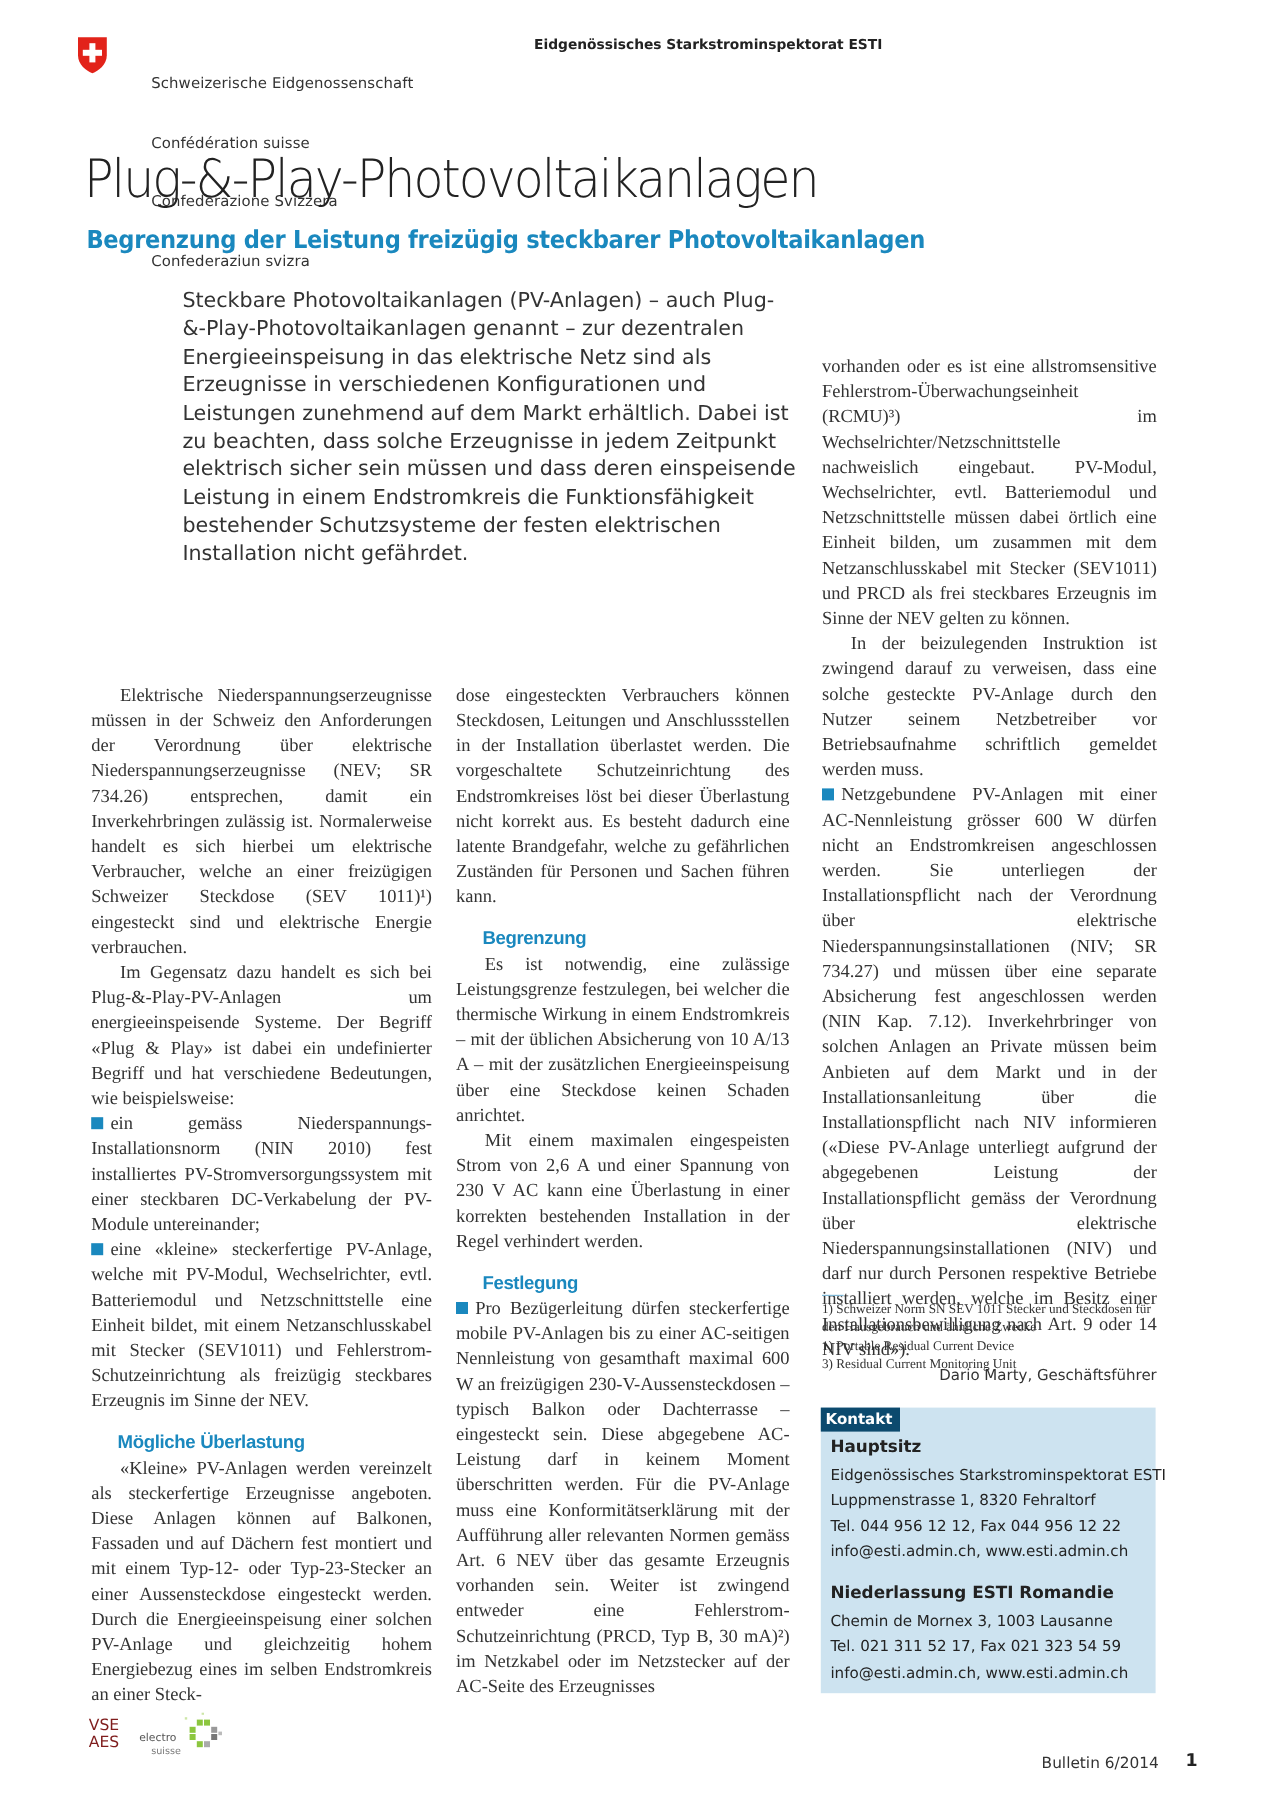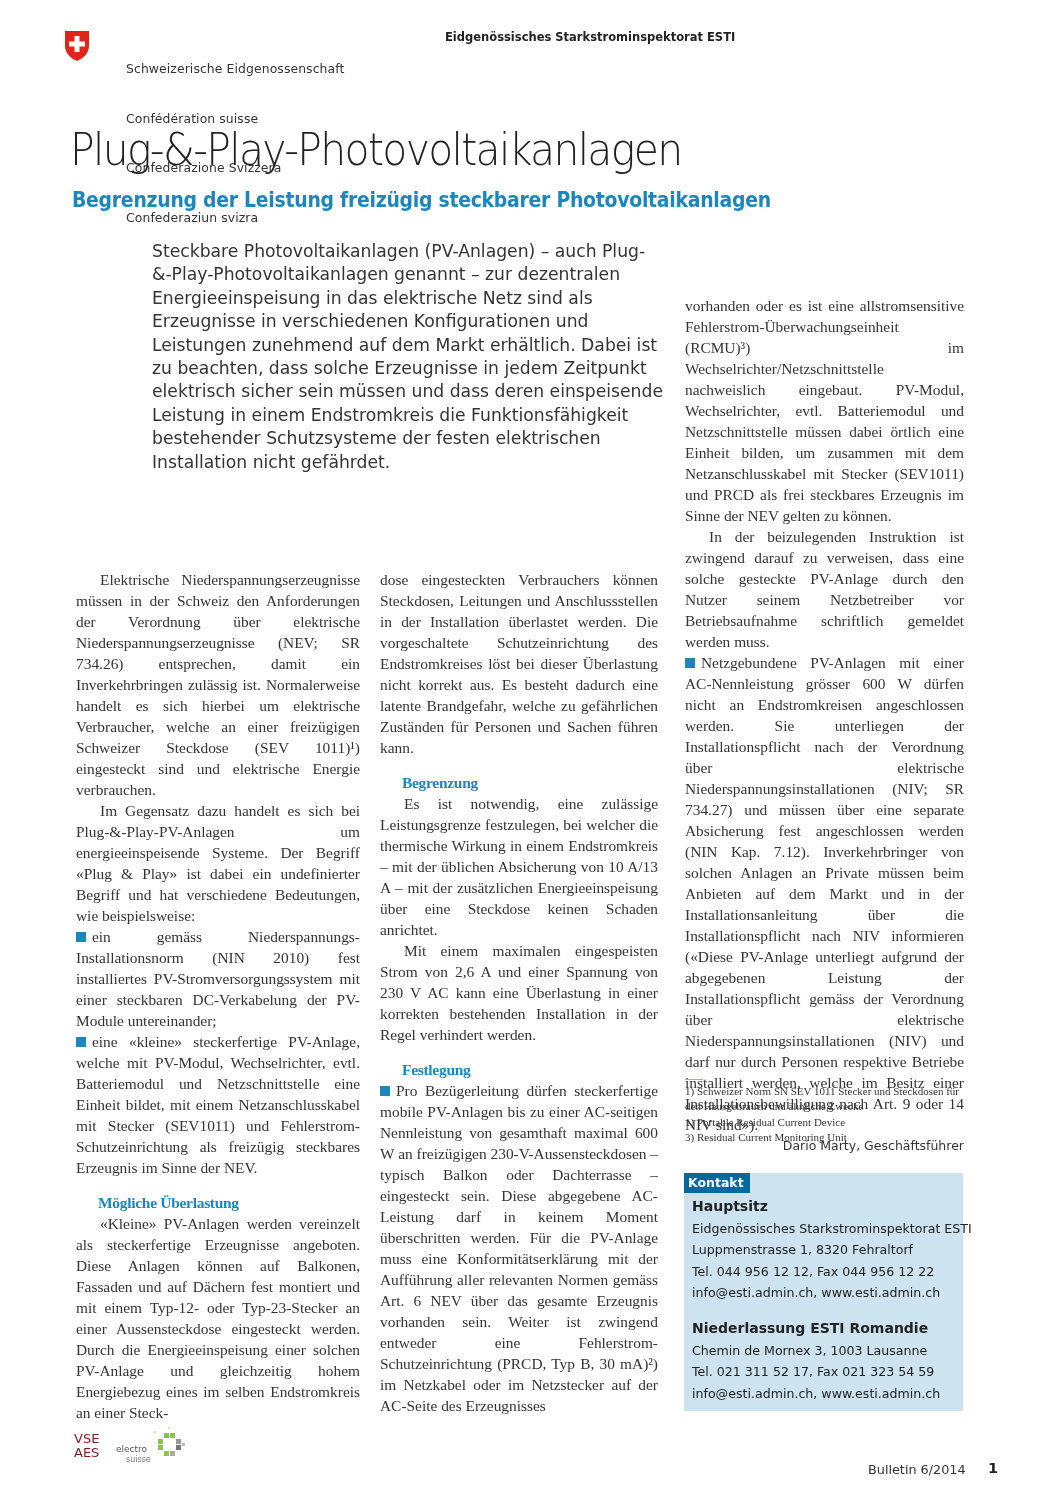--- a/index.html
+++ b/index.html
@@ -17,30 +17,30 @@
   #lead { position: absolute; left: 152px; top: 240px; width: 512px; font-family: "DejaVu Sans", sans-serif; font-size: 17.2px; line-height: 23.4px; color: #333; }
   #lead p { margin: 0; }
 
   .col { position: absolute; font-family: "Liberation Serif", serif; font-size: 15.4px; line-height: 21px; color: #333; text-align: justify; hyphens: manual; }
   .col p { margin: 0; }
   .col p.ind { text-indent: 24px; }
   #col1 { left: 76px; top: 569px; width: 284px; }
   #col2 { left: 380px; top: 569px; width: 278px; }
   #col3 { left: 685px; top: 255px; width: 279px; margin-top: 40px; }
 
-  h3.sec { font-family: Liberation Serif, serif; font-weight: bold; font-size: 15.5px; color: #1a88be; margin: 14px 0 0 22px; line-height: 21px; letter-spacing: -0.3px; }
+  h3.sec { font-family: Liberation Sans, sans-serif; font-weight: bold; font-size: 15.5px; color: #1a88be; margin: 14px 0 0 22px; line-height: 21px; letter-spacing: -0.3px; }
   .bullet { display: inline-block; width: 10px; height: 10px; background: #1a88be; margin-right: 6px; vertical-align: 0px; }
 
   #signature { font-family: "DejaVu Sans", sans-serif; font-size: 12.5px; text-align: right; line-height: 20px; color: #333; margin-top: 1px; }
 
   #footnotes { position: absolute; left: 685px; top: 1079px; width: 280px; font-family: Liberation Serif, serif; font-size: 11px; line-height: 15.4px; color: #333; }
   #fn-rule { width: 18px; height: 1px; background: #7fb8d6; margin-bottom: 4px; }
 
   #contact { position: absolute; left: 684px; top: 1173px; width: 279px; height: 238px; background: #cde3f0; }
-  #contact-tag { position: absolute; left: 0; top: 0; background: #0369a1; color: #fff; font-family: "DejaVu Sans", sans-serif; font-weight: bold; font-size: 12.5px; padding: 2px 6px 3px 4px; }
+  #contact-tag { position: absolute; left: 0; top: 0; background: #0c4a6e; color: #fff; font-family: "DejaVu Sans", sans-serif; font-weight: bold; font-size: 12.5px; padding: 2px 6px 3px 4px; }
   #contact-body { position: absolute; left: 8px; top: 23px; font-family: "DejaVu Sans", sans-serif; font-size: 12.6px; line-height: 21.6px; color: #222; white-space: nowrap; }
   #contact-body .hd { font-weight: bold; font-size: 14px; }
   #contact-body .gap { height: 14px; }
 
   #footer-logos { position: absolute; left: 74px; top: 1432px; }
   #vse { position: absolute; left: 0; top: 0; font-family: "DejaVu Sans", sans-serif; font-size: 13px; line-height: 14px; color: #7f1d1d; letter-spacing: 0px; }
   #electro { position: absolute; left: 42px; top: 1px; }
   #electro .t1 { position: absolute; left: 0; top: 11px; font-family: "DejaVu Sans", sans-serif; font-size: 9px; color: #555; }
   #electro .t2 { position: absolute; left: 10px; top: 22px; font-family: "DejaVu Sans", sans-serif; font-size: 8px; color: #777; }
   #footer-pub { position: absolute; left: 868px; top: 1462px; font-family: "DejaVu Sans", sans-serif; font-size: 12.8px; color: #333; }

